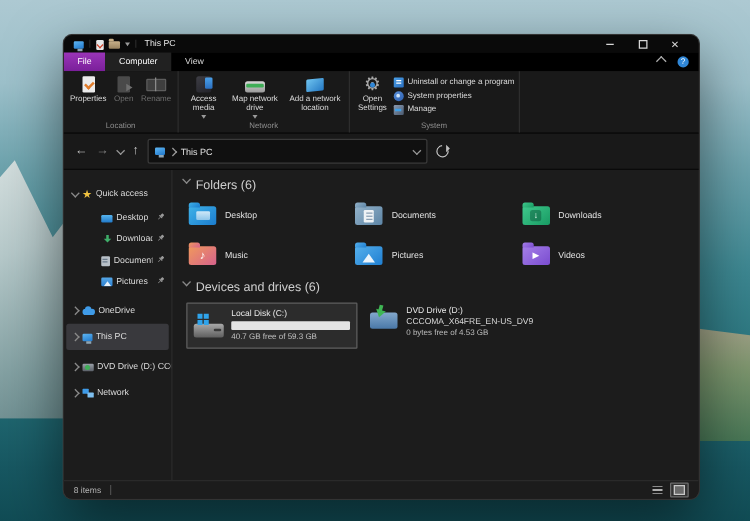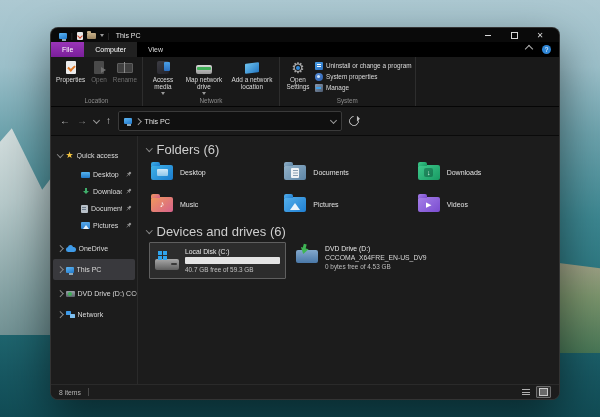--- a/index.html
+++ b/index.html
@@ -120,21 +120,21 @@
   .i-dvdside{width:9px;height:6px;background:linear-gradient(#9aa0a8,#5a6068);border-radius:1px;position:relative;}
   .i-dvdside::after{content:"";position:absolute;left:2.5px;top:1px;width:4px;height:4px;border-radius:50%;background:#3fae57;}
   .i-net{width:9px;height:7px;position:relative;}
   .i-net::before{content:"";position:absolute;left:0;top:0;width:5px;height:4px;background:#3f9be8;border-radius:.5px;}
   .i-net::after{content:"";position:absolute;right:0;bottom:0;width:5px;height:4px;background:#7fc0f0;border-radius:.5px;}
   .chev-r2{width:3.5px;height:3.5px;border-right:1px solid #8a8a8a;border-top:1px solid #8a8a8a;transform:rotate(45deg);flex:0 0 auto;}
   .chev-d2{width:3.5px;height:3.5px;border-right:1px solid #8a8a8a;border-bottom:1px solid #8a8a8a;transform:rotate(45deg);margin-top:-2px;flex:0 0 auto;}
 
   
   .content{flex:1;padding:7px 8px 0 9px;min-width:0;}
-  .shead{display:flex;align-items:center;gap:5px;height:13px;font-size:13px;color:#cecece;}
+  .shead{display:flex;gap:5px;height:13px;font-size:10px;color:#cecece;}
   .fgrid{display:grid;grid-template-columns:repeat(3,1fr);row-gap:5px;margin:3px 0 7px 4px;}
   .tile{display:flex;align-items:center;gap:7px;height:27px;font-size:7px;color:#e2e2e2;}
   .fold{position:relative;width:22px;height:15px;border-radius:2px;flex:0 0 auto;display:flex;align-items:center;justify-content:center;}
   .fold::before{content:"";position:absolute;top:-3px;left:0;width:9px;height:4px;border-radius:2px 2px 0 0;background:inherit;}
   .f-desk{background:linear-gradient(140deg,#3fb2e8,#1b7cce);}
   .f-desk .scr{width:11px;height:7px;background:linear-gradient(#cfe8f8,#8fc6ea);border-radius:1px;}
   .f-docs{background:linear-gradient(140deg,#93b2c9,#5d85a6);}
   .f-docs .doc{width:8px;height:10px;background:#eef2f5;border-radius:1px;position:relative;}
   .f-docs .doc::after{content:"";position:absolute;left:1.5px;top:2.5px;width:5px;height:1px;background:#8aa0b4;box-shadow:0 2.5px 0 #8aa0b4,0 5px 0 #8aa0b4;}
   .f-dl{background:linear-gradient(140deg,#3fc98c,#189a63);}

